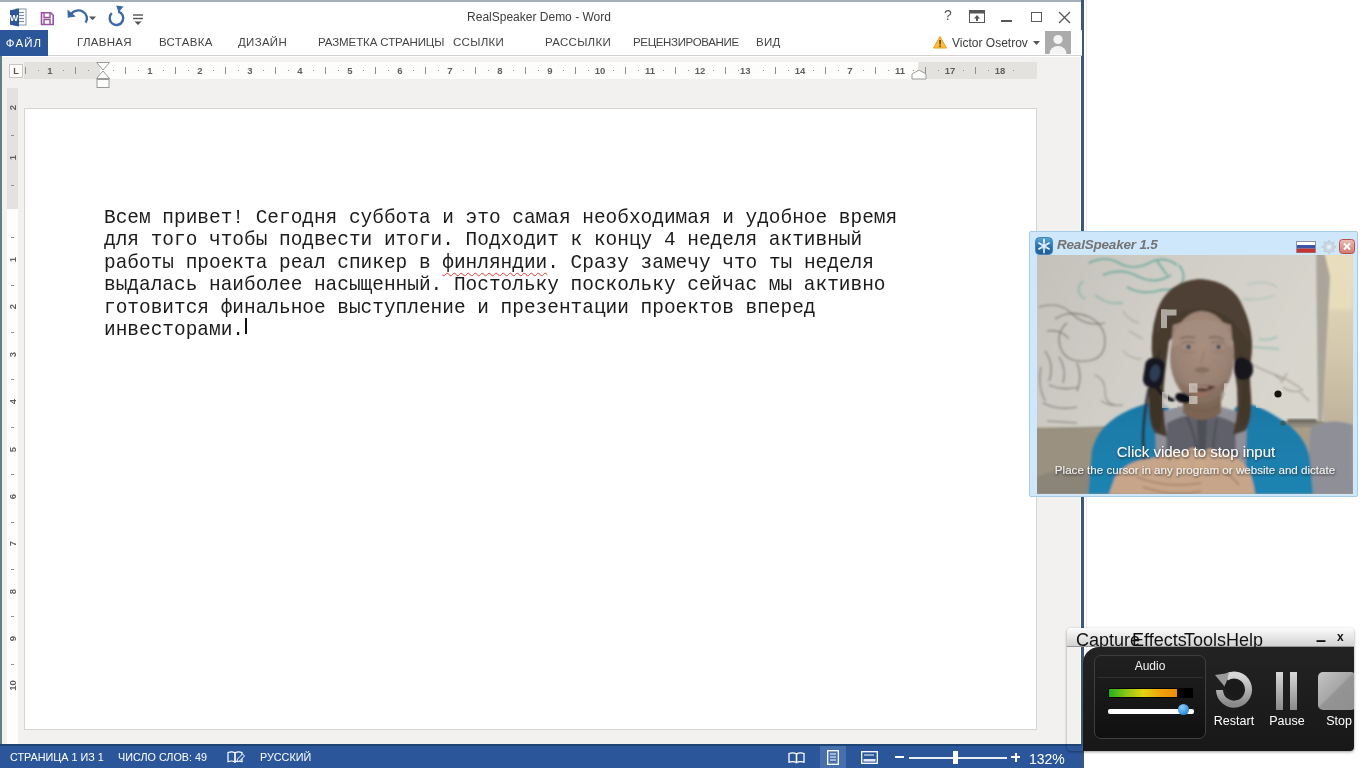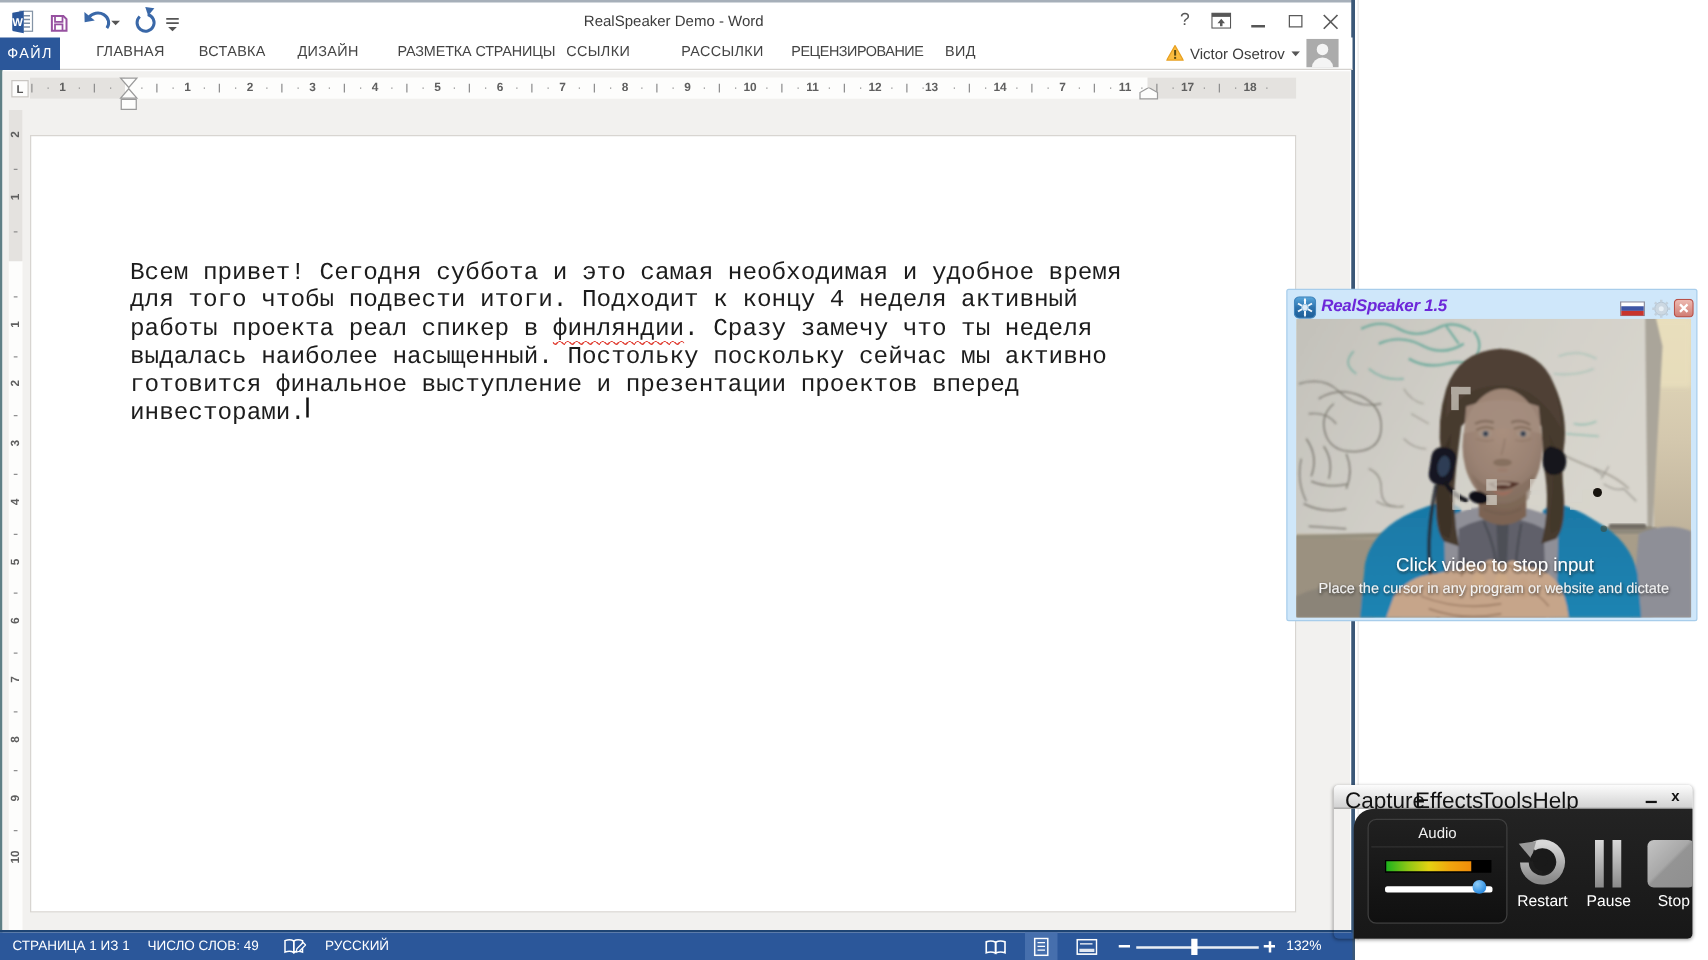--- a/index.html
+++ b/index.html
@@ -46,21 +46,21 @@
 
 #statustop { position:absolute; left:0; top:744px; width:1082px; height:2px; background:#1e4473; }
 #statusbar { position:absolute; left:0; top:746px; width:1082px; height:22px; background:#2b579a;
   color:#fff; font-size:10.8px; }
 .sbtext { position:absolute; top:5px; }
 
 
 #rsw { position:absolute; left:1029px; top:231px; width:329px; height:266px;
   background:#cfe7fa; border:1px solid #a8cdeb; border-radius:2px; }
 #rstitle { position:absolute; left:27px; top:5px; font-size:13.5px; font-style:italic;
-  font-weight:bold; color:#6d28d9; letter-spacing:-0.2px; }
+  font-weight:bold; color:#737373; letter-spacing:-0.2px; }
 #rsvideo { position:absolute; left:7px; top:23px; width:316px; height:239px; overflow:hidden; }
 
 
 #cap { position:absolute; left:1067px; top:628px; width:287px; height:123px;
   border-radius:4px; overflow:hidden; box-shadow:0 1px 3px rgba(0,0,0,0.4); }
 #capmenu { position:absolute; left:0; top:0; width:287px; height:19px;
   background:linear-gradient(#fcfcfc,#d2d2d2); border-bottom:1px solid #979797; }
 .cmi { position:absolute; top:2px; font-size:18px; color:#111; }
 #capbody { position:absolute; left:16px; top:19px; width:287px; height:128px;
   background:linear-gradient(#232323,#151515);border-radius:16px; }
@@ -329,21 +329,21 @@
         <rect x="2.5" y="8" width="12" height="2.6" fill="#fff" opacity="0.85"></rect>
         <line x1="3" y1="4" x2="13" y2="4" stroke="#fff"></line>
       </svg>
 
       <div class="abs" style="left:895px;top:10px;width:9px;height:2px;background:#fff"></div>
       <div class="abs" style="left:909px;top:11px;width:98px;height:1.5px;background:rgba(255,255,255,0.9)"></div>
       <div class="abs" style="left:953px;top:5px;width:5px;height:13px;background:#fff"></div>
 
       <div class="abs" style="left:1011px;top:10px;width:9px;height:2px;background:#fff"></div>
       <div class="abs" style="left:1014.5px;top:6.5px;width:2px;height:9px;background:#fff"></div>
-      <div class="sbtext" style="left:1029px;font-size:11px;">132%</div>
+      <div class="sbtext" style="left:1029px;font-size:14px;">132%</div>
     </div>
   </div>
 
   <div id="rsw">
 
     <svg class="abs" style="left:5px;top:5px" width="18" height="18">
       <defs>
           <linearGradient id="rsg" x1="0" y1="0" x2="0" y2="1">
         <stop offset="0" stop-color="#59a7dc"></stop>
             <stop offset="0.5" stop-color="#2d72ad"></stop>

